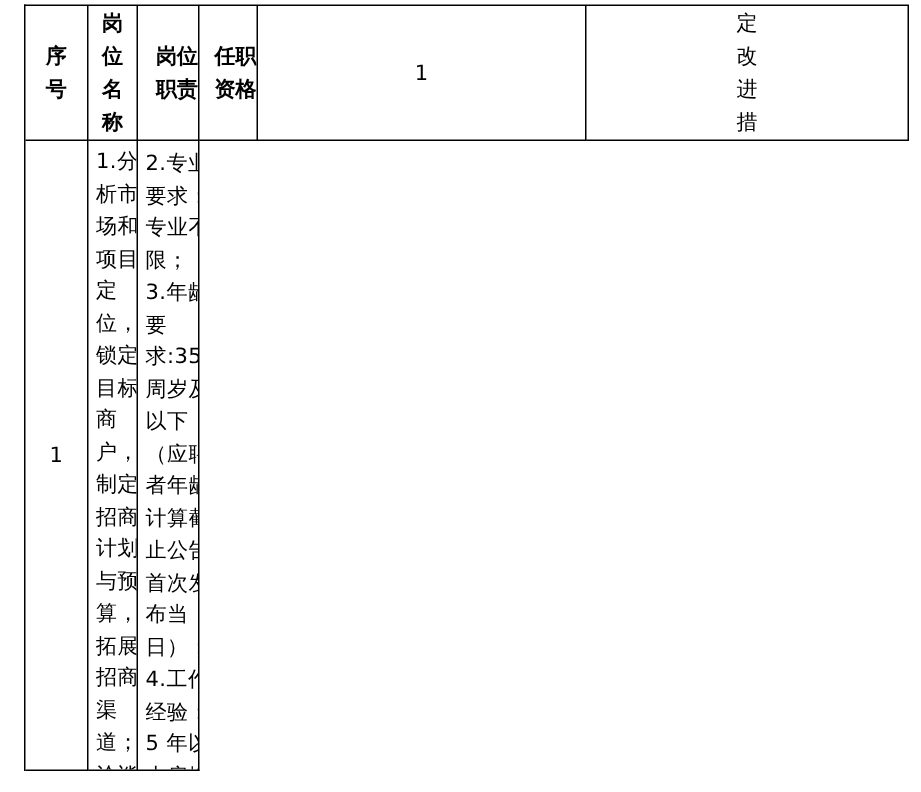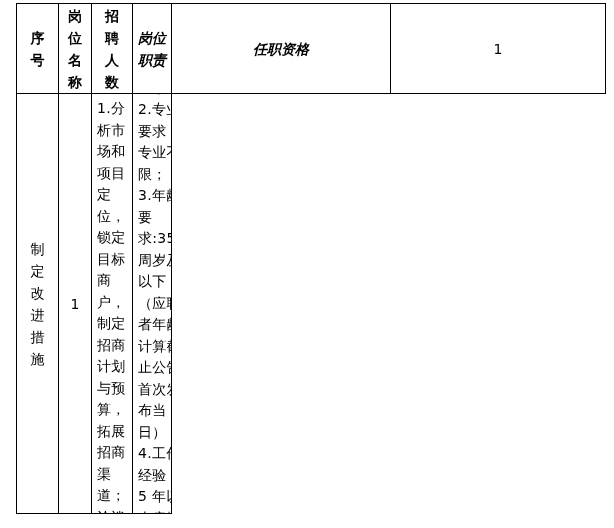--- a/index.html
+++ b/index.html
@@ -45,23 +45,22 @@
   
   .vstack {
     display: inline-block;
     width: 15px;
     line-height: 22px;
     word-break: break-all;
     text-align: center;
     white-space: normal;
   }
   .htext {
-    text-align: center;
+    text-align: right;
     line-height: 22px;
-    font-style: italic;
   }
   .num {
     line-height: 22px;
   }
   .cell-resp {
     align-items: flex-start;
     justify-content: flex-start;
   }
   .cell-qual {
     align-items: center;
@@ -78,23 +77,20 @@
 </head>
 <body>
 
 <div class="tbl">
 
   <div class="cell header-cell">
     <span class="vstack">序号</span>
   </div>
   <div class="cell header-cell">
     <span class="vstack">岗位名称</span>
-  </div>
-  <div class="cell header-cell">
-    <span class="vstack">招聘人数</span>
   </div>
   <div class="cell header-cell">
     <span class="htext">岗位职责</span>
   </div>
   <div class="cell header-cell">
     <span class="htext">任职资格</span>
   </div>
 
   <div class="cell">
     <span class="num">1</span>

